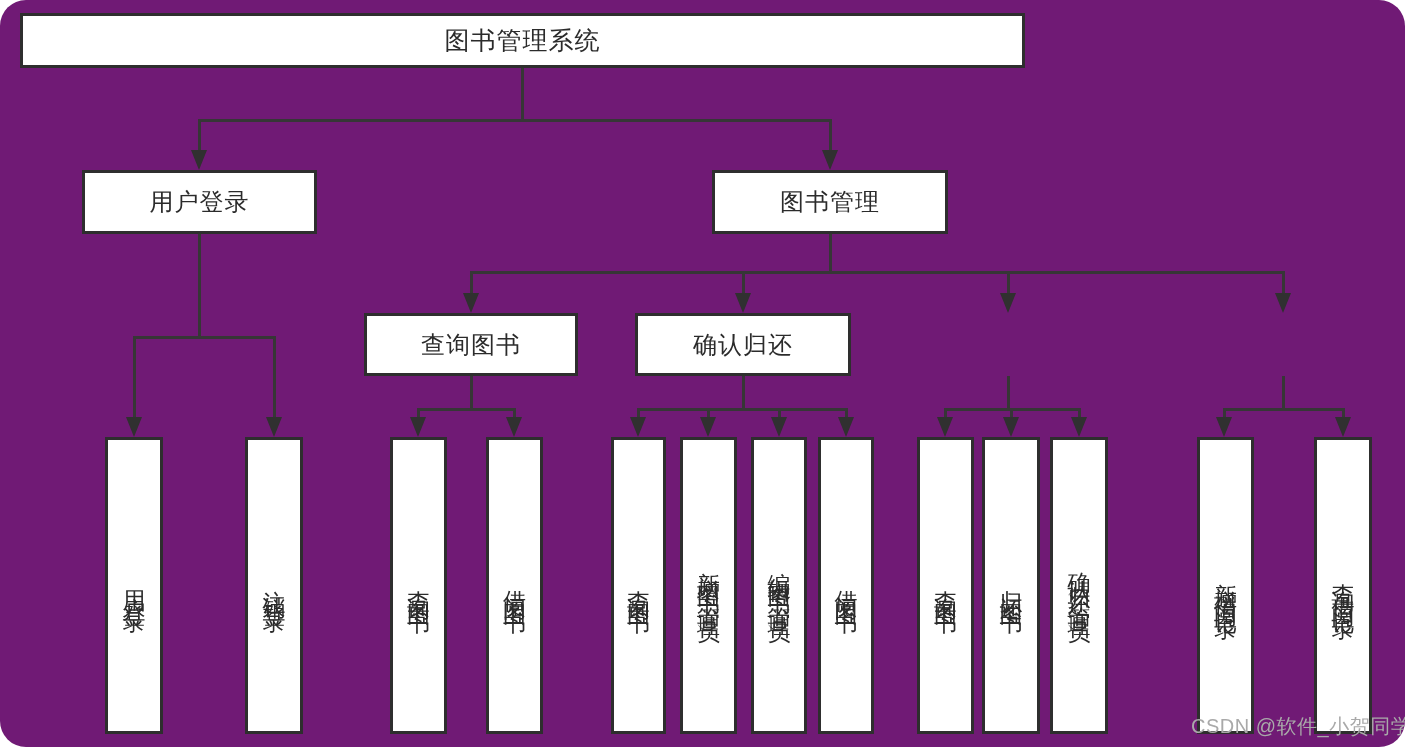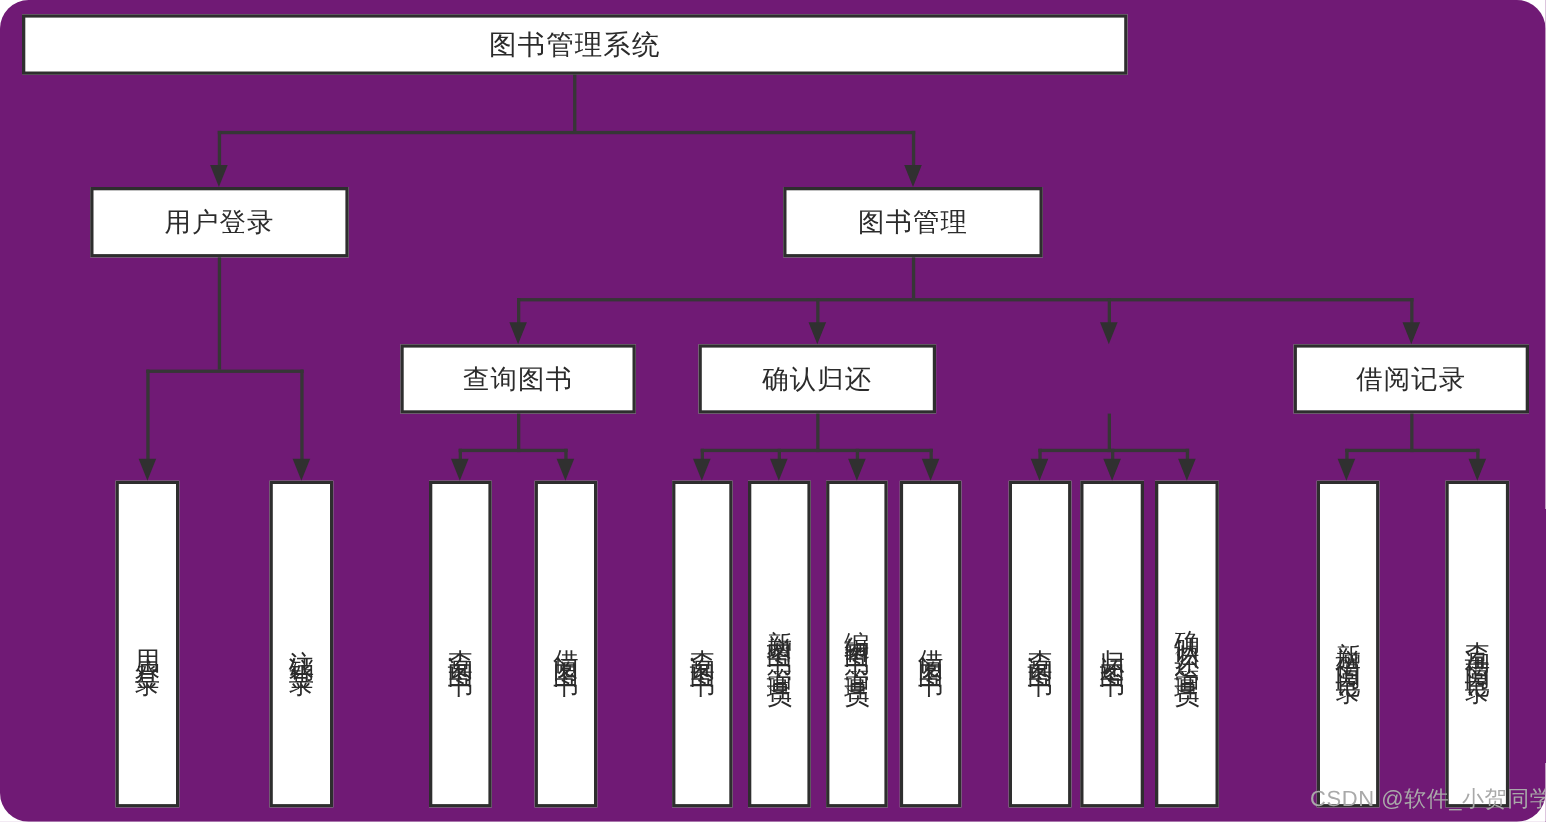--- a/index.html
+++ b/index.html
@@ -37,21 +37,20 @@
 
 <div class="canvas">
 
   <div class="box title-box" style="left:20px;top:13px;width:1005px;height:55px;">图书管理系统</div>
 
   <div class="box" style="left:82px;top:170px;width:235px;height:64px;">用户登录</div>
   <div class="box" style="left:712px;top:170px;width:236px;height:64px;">图书管理</div>
 
   <div class="box" style="left:364px;top:313px;width:214px;height:63px;">查询图书</div>
   <div class="box" style="left:635px;top:313px;width:216px;height:63px;">确认归还</div>
-  <div class="box" style="left:1176px;top:313px;width:214px;height:63px;">借阅记录</div>
 
   <div class="vbox" style="left:105px;top:437px;width:58px;height:297px;">用户登录</div>
   <div class="vbox" style="left:245px;top:437px;width:58px;height:297px;">注销登录</div>
 
   <div class="vbox" style="left:390px;top:437px;width:57px;height:297px;">查询图书</div>
   <div class="vbox" style="left:486px;top:437px;width:57px;height:297px;">借阅图书</div>
 
   <div class="vbox" style="left:611px;top:437px;width:55px;height:297px;">查询图书</div>
   <div class="vbox" style="left:680px;top:437px;width:57px;height:297px;">新增图书（管理员）</div>
   <div class="vbox" style="left:751px;top:437px;width:56px;height:297px;">编辑图书（管理员）</div>

